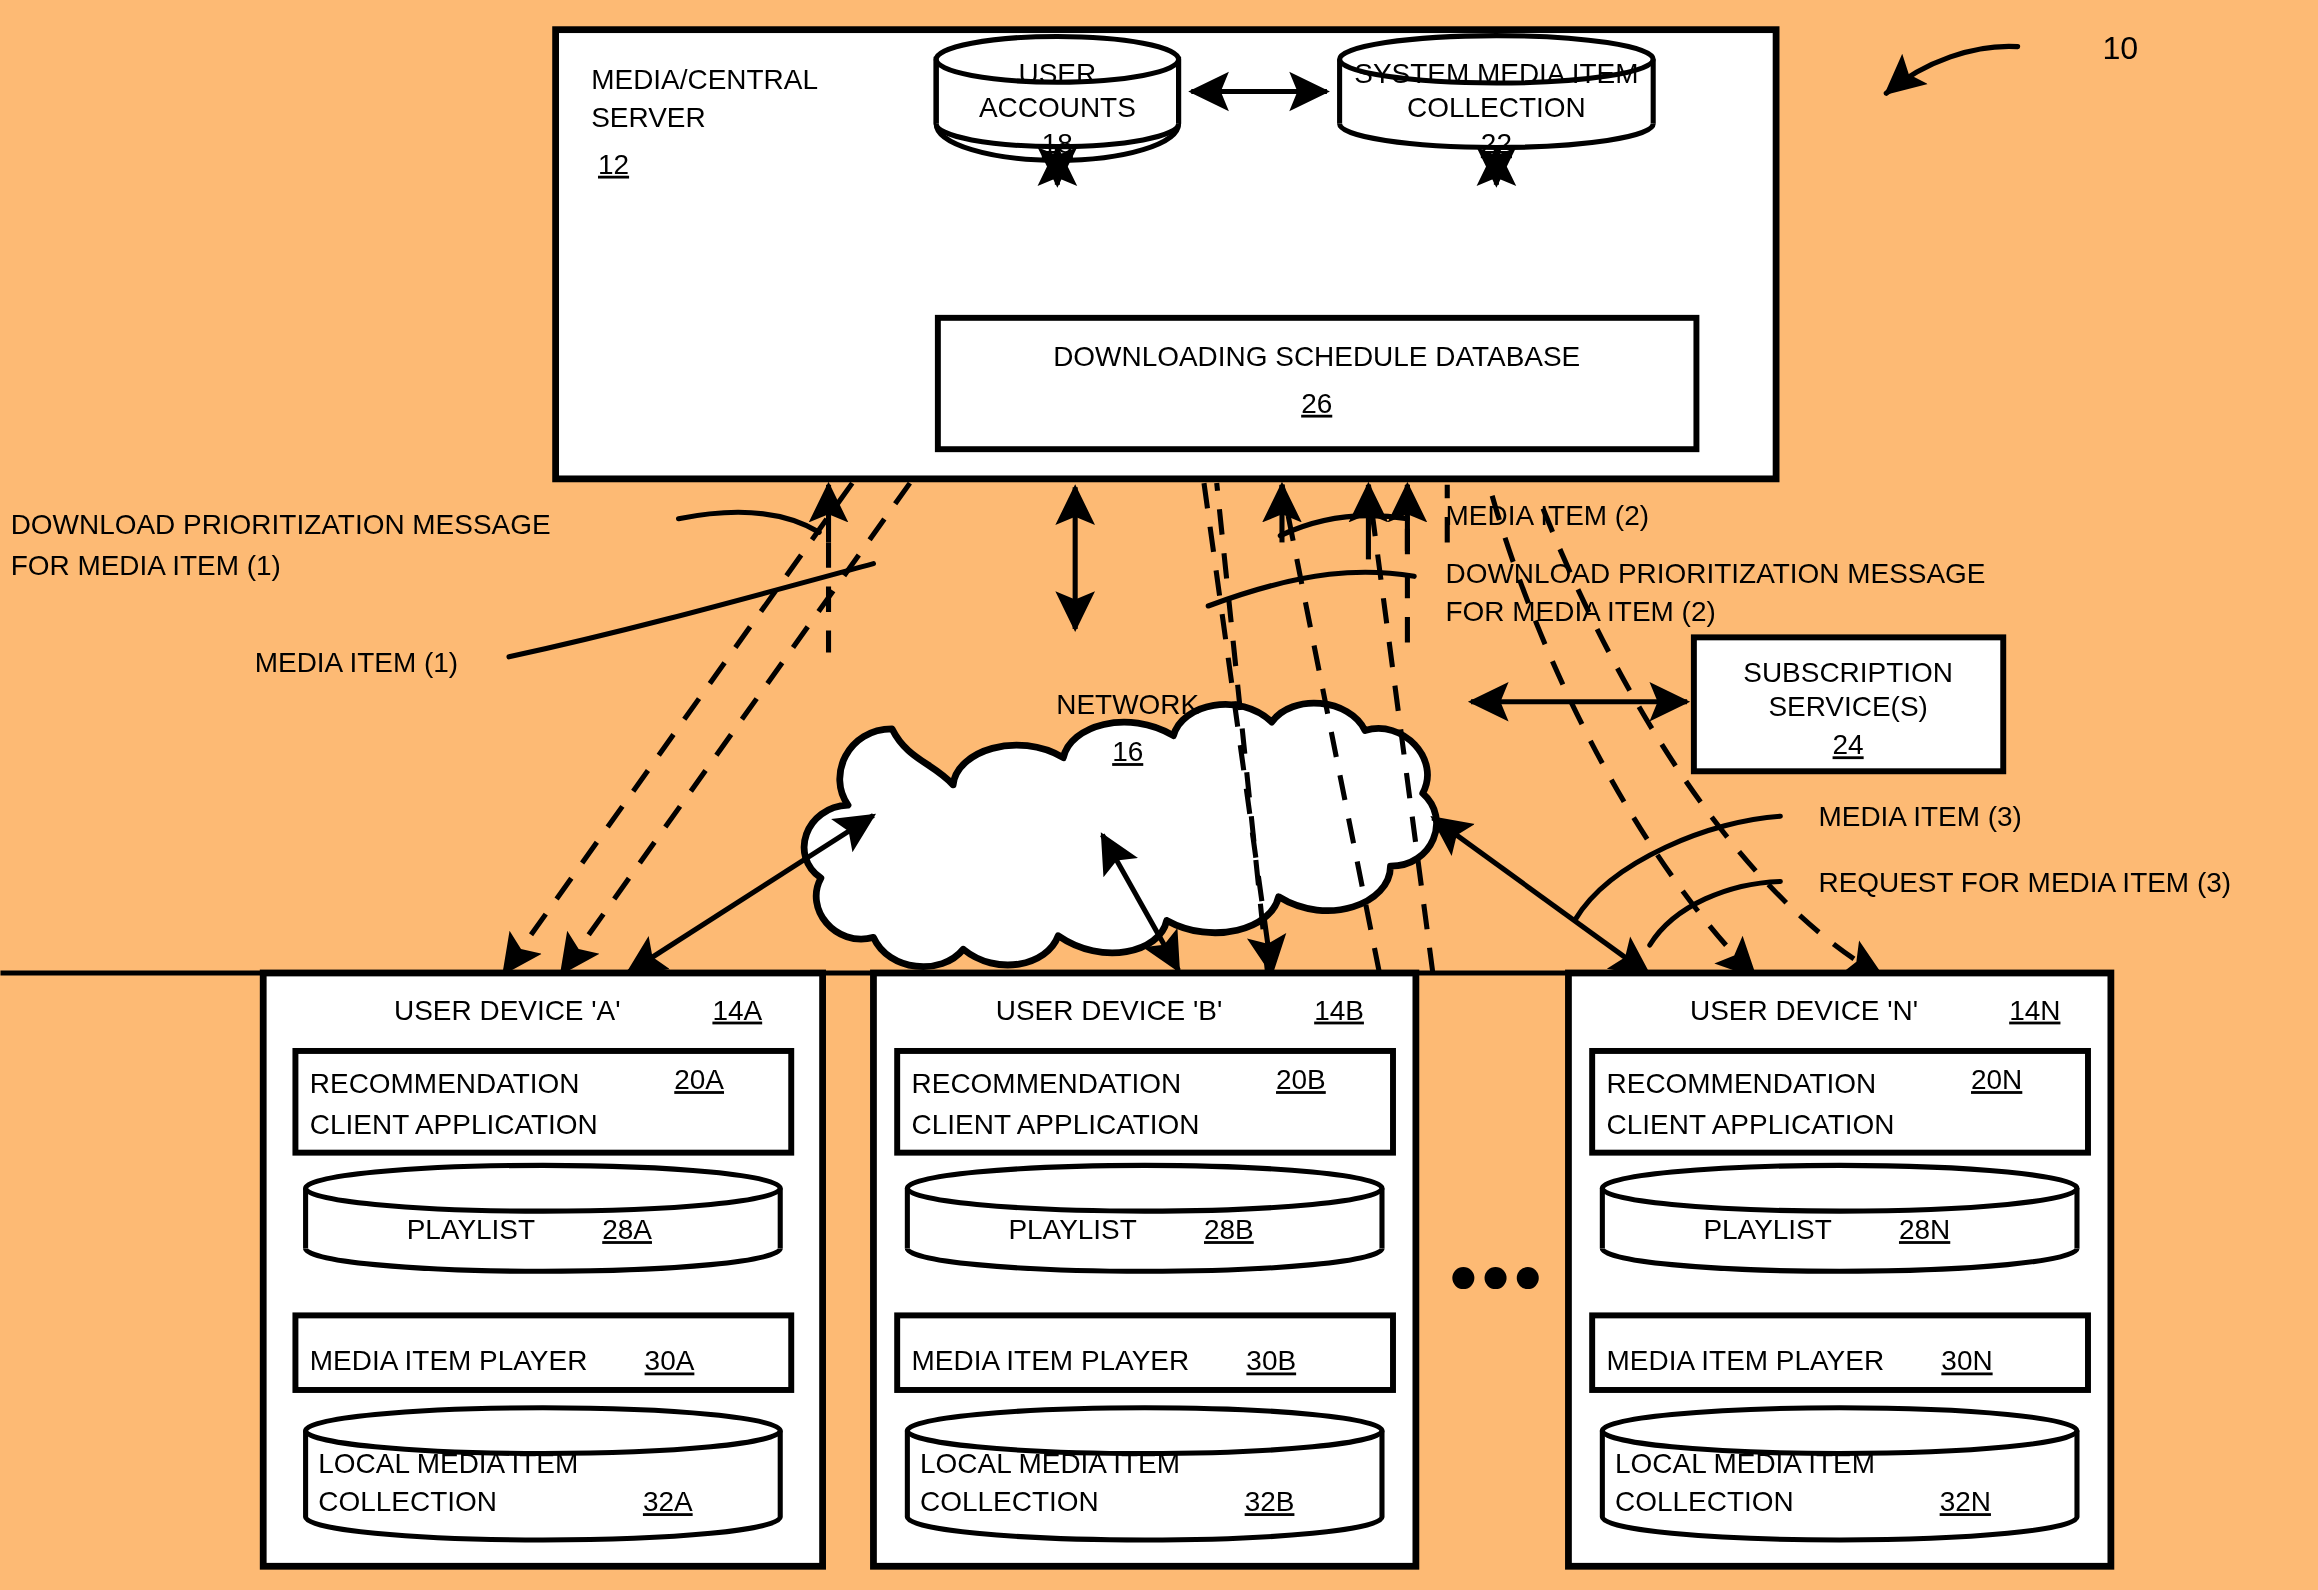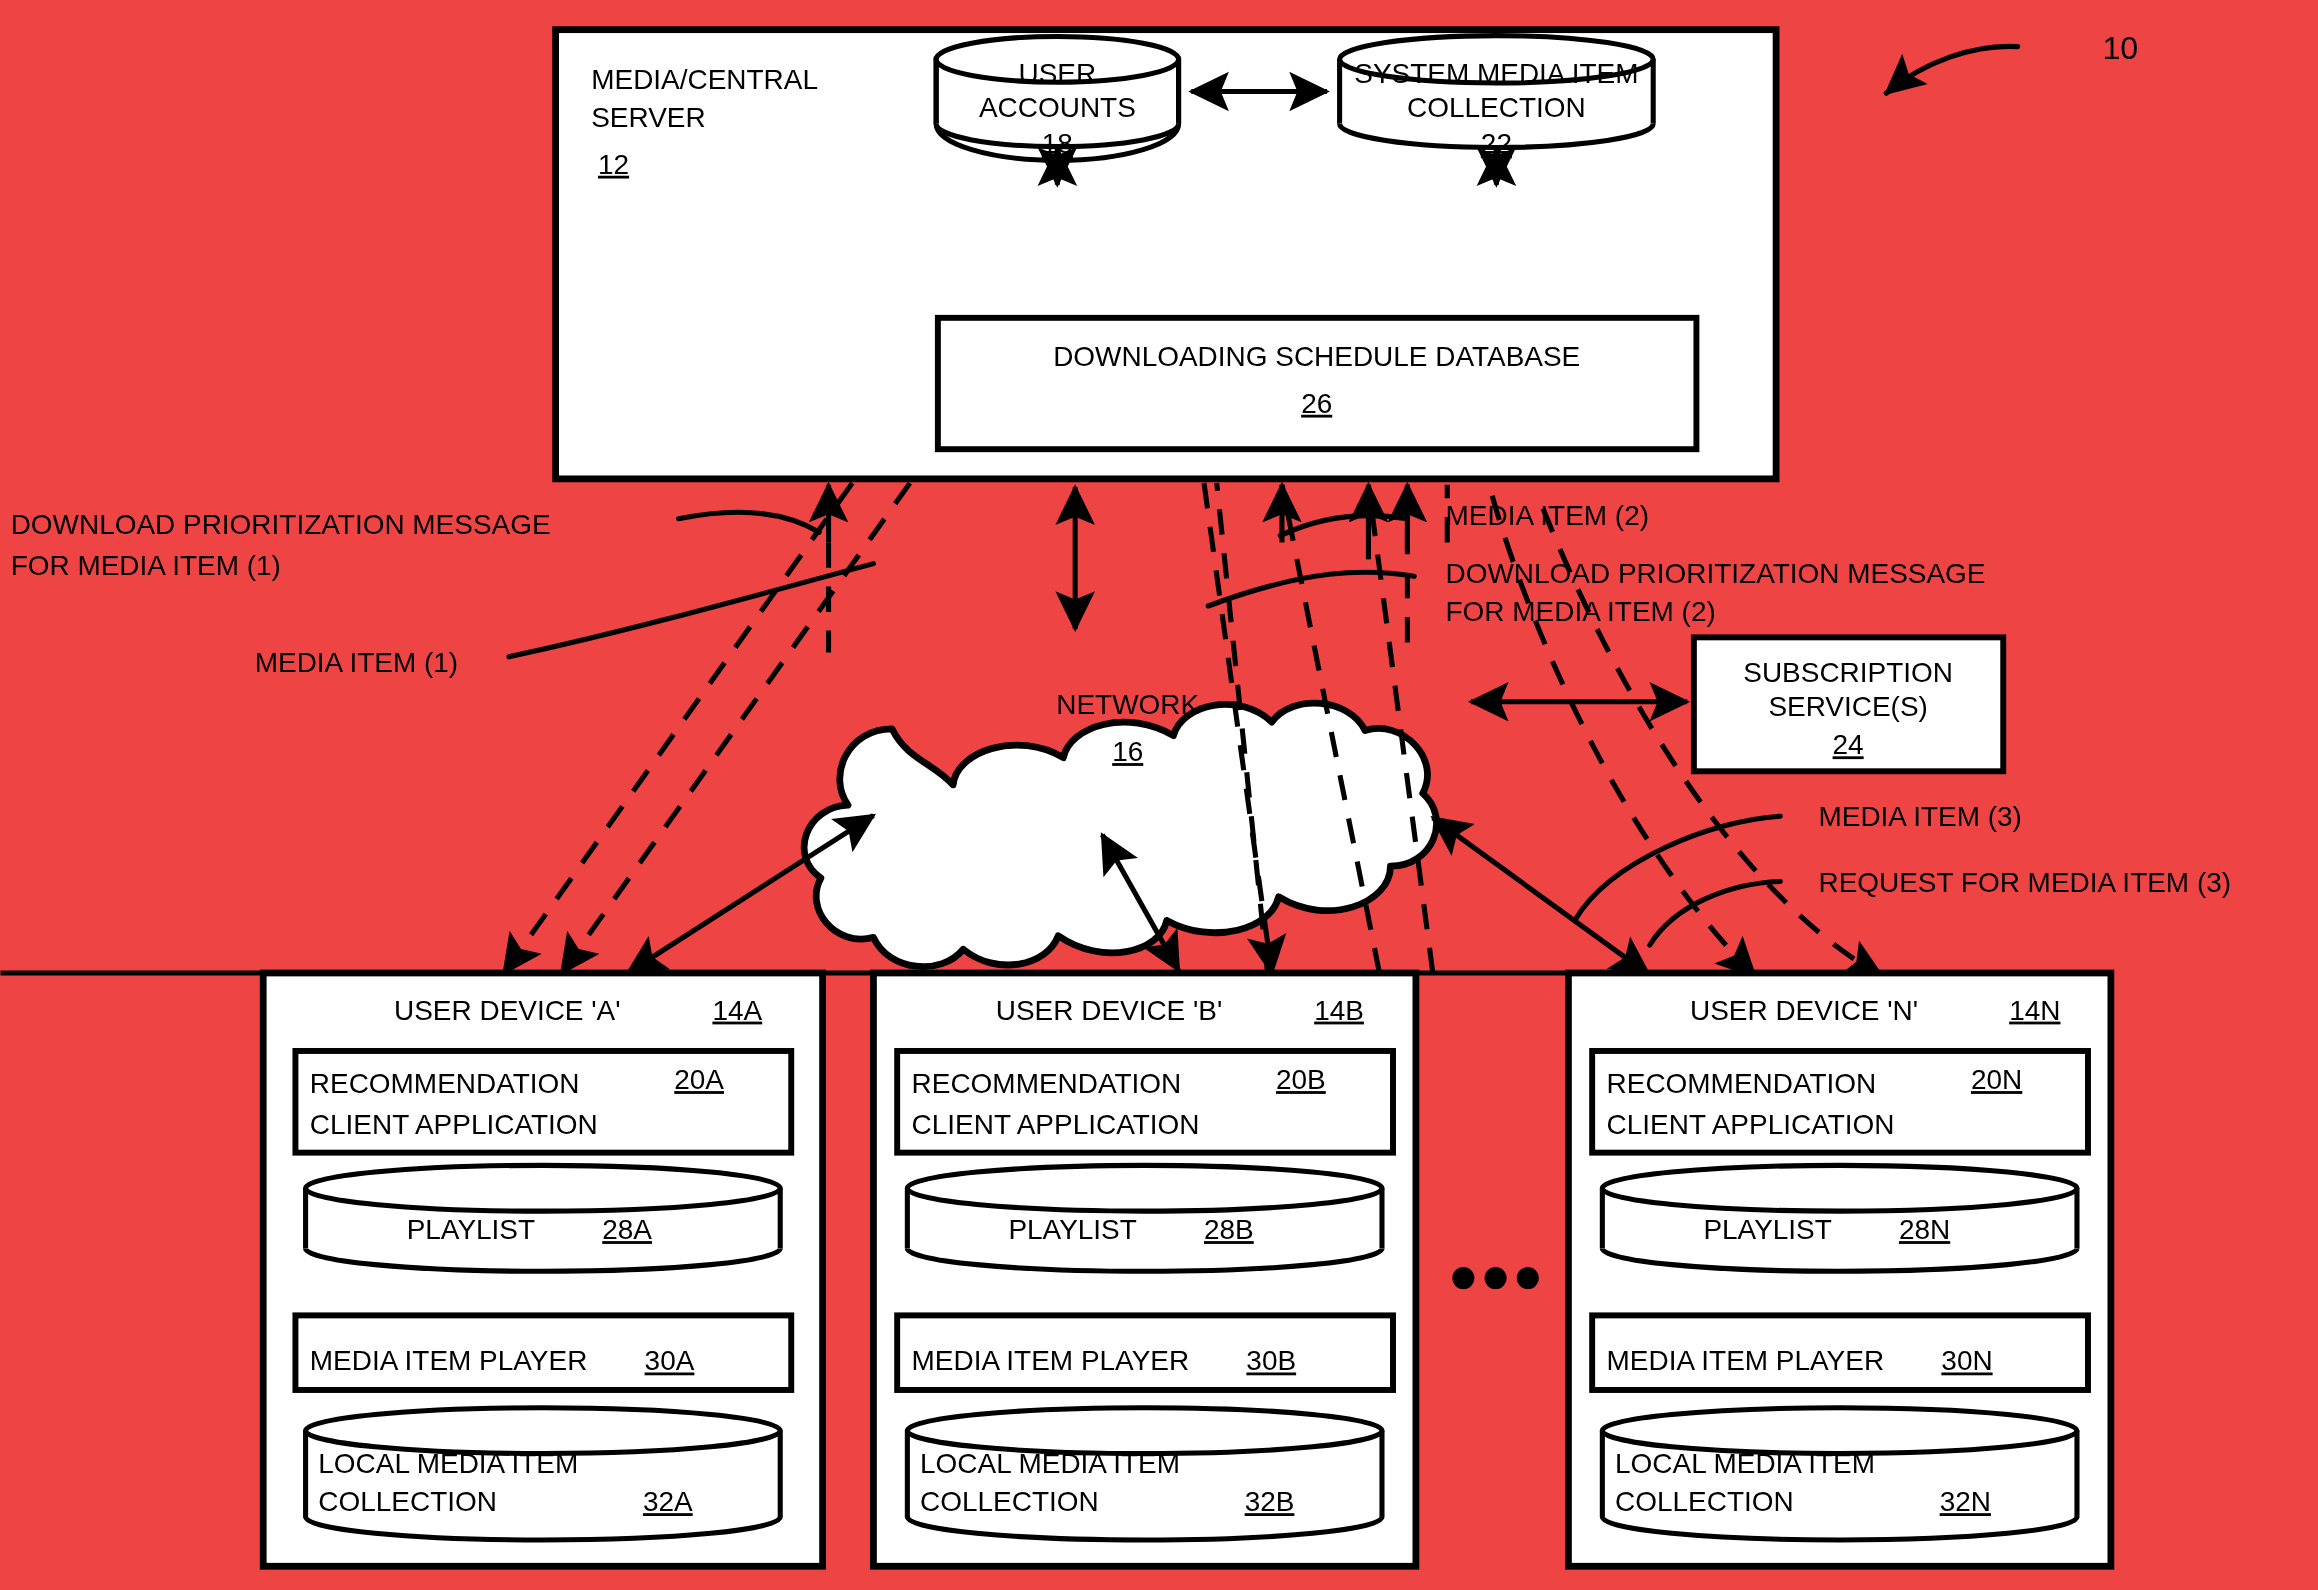--- a/index.html
+++ b/index.html
@@ -4,21 +4,21 @@
 <style>
   html, body {
     margin: 0;
     padding: 0;
     background: #ffffff;
   }
   #stage {
     position: relative;
     width: 2319px;
     height: 1590px;
-    background: #ef4444;
+    background: #fdba74;
     overflow: hidden;
     font-family: "Liberation Sans", sans-serif;
   }
   svg.figure {
     position: absolute;
     inset: 0;
     width: 2319px;
     height: 1590px;
   }
   .ln {

